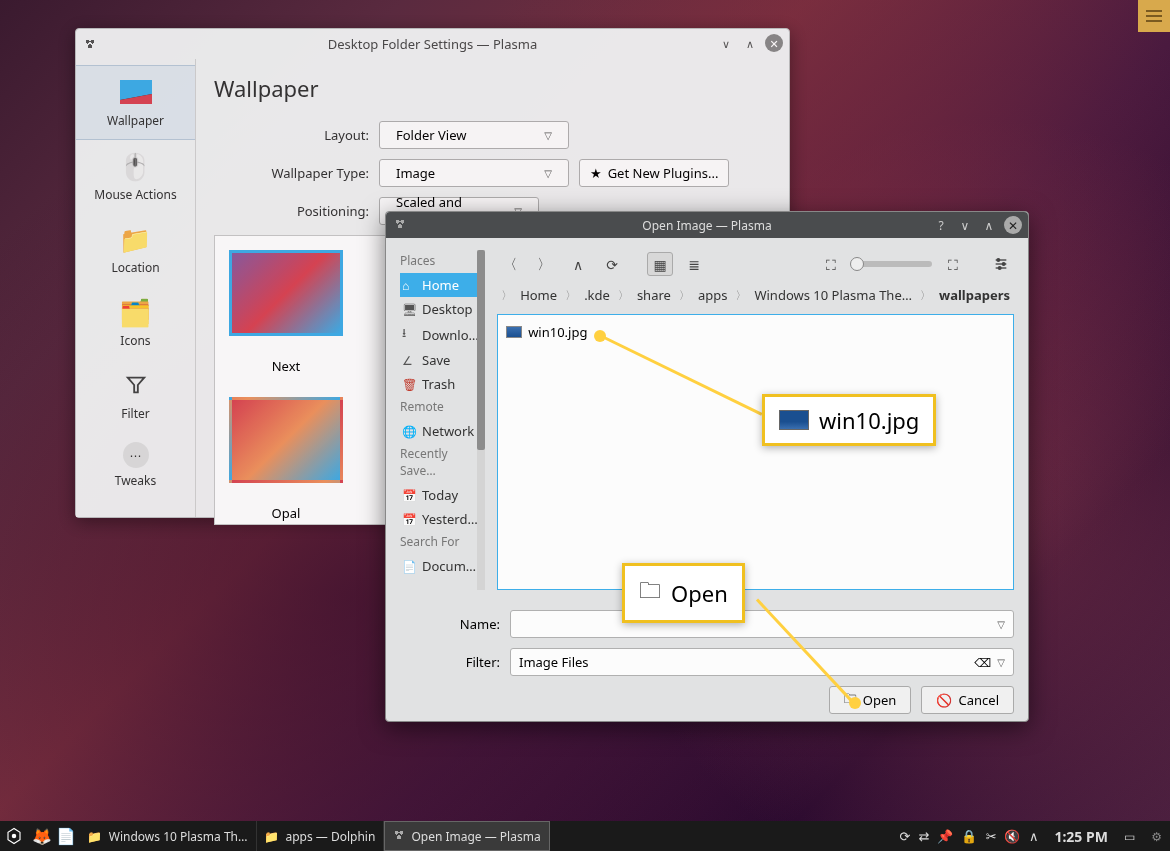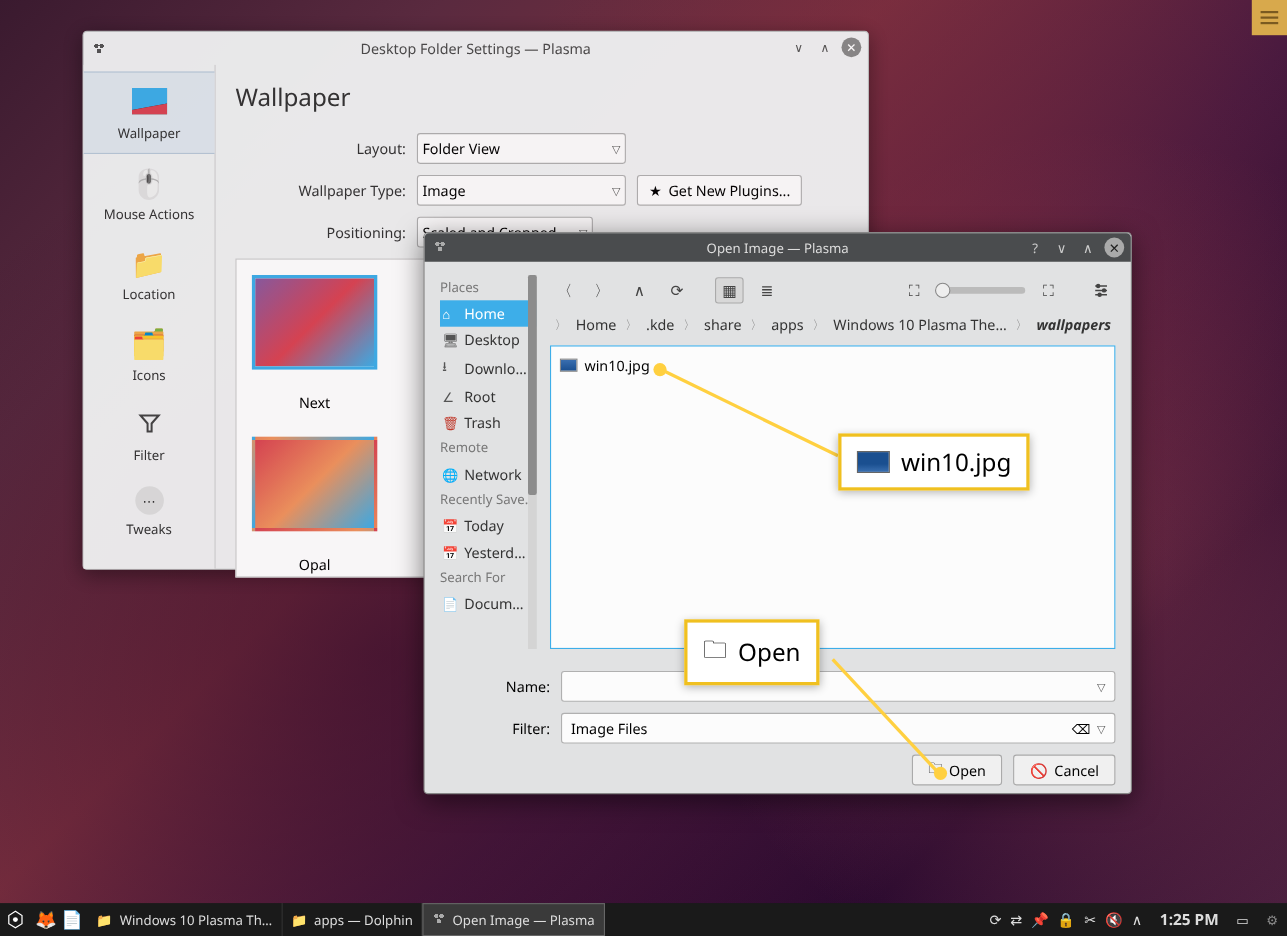--- a/index.html
+++ b/index.html
@@ -22,21 +22,21 @@
 
 .settings-body { display: flex; height: calc(100% - 30px); }
 .settings-sidebar { width: 120px; background: #eff0f1; border-right: 1px solid #d0d0d0; padding-top: 6px; }
 .side-item { display: flex; flex-direction: column; align-items: center; padding: 10px 4px; font-size: 12px; color: #333; gap: 4px; }
 .side-item.selected { background: #dfe6ed; border-top: 1px solid #b8c8d8; border-bottom: 1px solid #b8c8d8; }
 .side-icon { width: 32px; height: 32px; display: flex; align-items: center; justify-content: center; font-size: 26px; }
 .settings-main { flex: 1; padding: 14px 18px; }
 .settings-main h1 { font-size: 22px; font-weight: 400; color: #333; margin-bottom: 18px; }
 .form-row { display: flex; align-items: center; margin-bottom: 10px; gap: 10px; }
 .form-row label { width: 155px; text-align: right; font-size: 13px; color: #333; }
-.combo { flex: 0 0 190px; height: 28px; border: 1px solid #b0b0b0; background: #fcfcfc; border-radius: 3px; display: flex; align-items: center; padding: 0 4px; font-size: 13px; justify-content: space-between; }
+.combo { flex: 0 0 190px; height: 28px; border: 1px solid #b0b0b0; background: #fcfcfc; border-radius: 3px; display: flex; align-items: center; padding: 0 16px; font-size: 13px; justify-content: space-between; }
 .combo.sm { flex: 0 0 160px; }
 .chev { font-size: 10px; color: #555; }
 .btn { height: 28px; border: 1px solid #b0b0b0; background: #fcfcfc; border-radius: 3px; padding: 0 10px; font-size: 13px; display: flex; align-items: center; gap: 6px; }
 .wall-list { margin-top: 10px; border: 1px solid #c8c8c8; background: #fff; padding: 14px; height: 290px; overflow: hidden; }
 .thumb { width: 114px; height: 86px; border: 3px solid transparent; display: inline-block; }
 .thumb.sel { border-color: #3daee9; }
 .thumb-wrap { text-align: center; display: inline-block; margin-right: 18px; vertical-align: top; }
 .thumb-wrap .lbl { font-size: 13px; margin-top: 16px; }
 
 
@@ -61,21 +61,21 @@
 .open-main { flex: 1; display: flex; flex-direction: column; }
 .toolbar { display: flex; align-items: center; gap: 8px; height: 28px; margin-bottom: 6px; }
 .tb-btn { width: 26px; height: 24px; display: flex; align-items: center; justify-content: center; font-size: 14px; color: #444; border-radius: 3px; }
 .tb-btn.active { border: 1px solid #aaa; background: #d8d8d8; }
 .tb-spacer { flex: 1; }
 .slider { width: 80px; height: 6px; background: #bbb; border-radius: 3px; position: relative; }
 .slider .knob { position: absolute; left: -2px; top: -4px; width: 14px; height: 14px; border-radius: 50%; background: #eee; border: 1px solid #888; }
 
 .breadcrumb { display: flex; align-items: center; font-size: 13px; color: #333; margin-bottom: 8px; flex-wrap: nowrap; overflow: hidden; }
 .breadcrumb .bc { padding: 2px 4px; white-space: nowrap; }
-.breadcrumb .bc:last-child { font-weight: bold; font-style: italic; }
+.breadcrumb .bc:last-child { font-weight: bold; }
 .breadcrumb .sep { color: #888; font-size: 11px; padding: 0 4px; }
 
 .file-view { flex: 1; background: #fcfcfc; border: 1px solid #3daee9; padding: 6px; position: relative; }
 .file-item { display: flex; align-items: center; gap: 6px; font-size: 13px; padding: 2px; }
 .file-item .thumb-ico { width: 16px; height: 12px; background: linear-gradient(#3a6fb0, #1a4f90); border: 1px solid #888; }
 
 .open-bottom { margin-top: 20px; }
 .open-bottom .row { display: flex; align-items: center; margin-bottom: 10px; gap: 10px; }
 .open-bottom label { width: 100px; text-align: right; font-size: 13px; }
 .open-bottom .field { flex: 1; height: 28px; border: 1px solid #b0b0b0; background: #fcfcfc; border-radius: 3px; display: flex; align-items: center; padding: 0 8px; font-size: 13px; justify-content: space-between; }
@@ -223,21 +223,21 @@
         <div class="places-item">
             <span class="ico">🖥</span>
             <span>Desktop</span>
           </div>
         <div class="places-item">
             <span class="ico">⭳</span>
             <span>Downlo…</span>
           </div>
         <div class="places-item">
             <span class="ico">∠</span>
-            <span>Root</span>
+            <span>Save</span>
           </div>
         <div class="places-item">
             <span class="ico" style="color:#c0392b">🗑</span>
             <span>Trash</span>
           </div>
         <div class="places-section">Remote</div>
         <div class="places-item">
             <span class="ico">🌐</span>
             <span>Network</span>
           </div>

